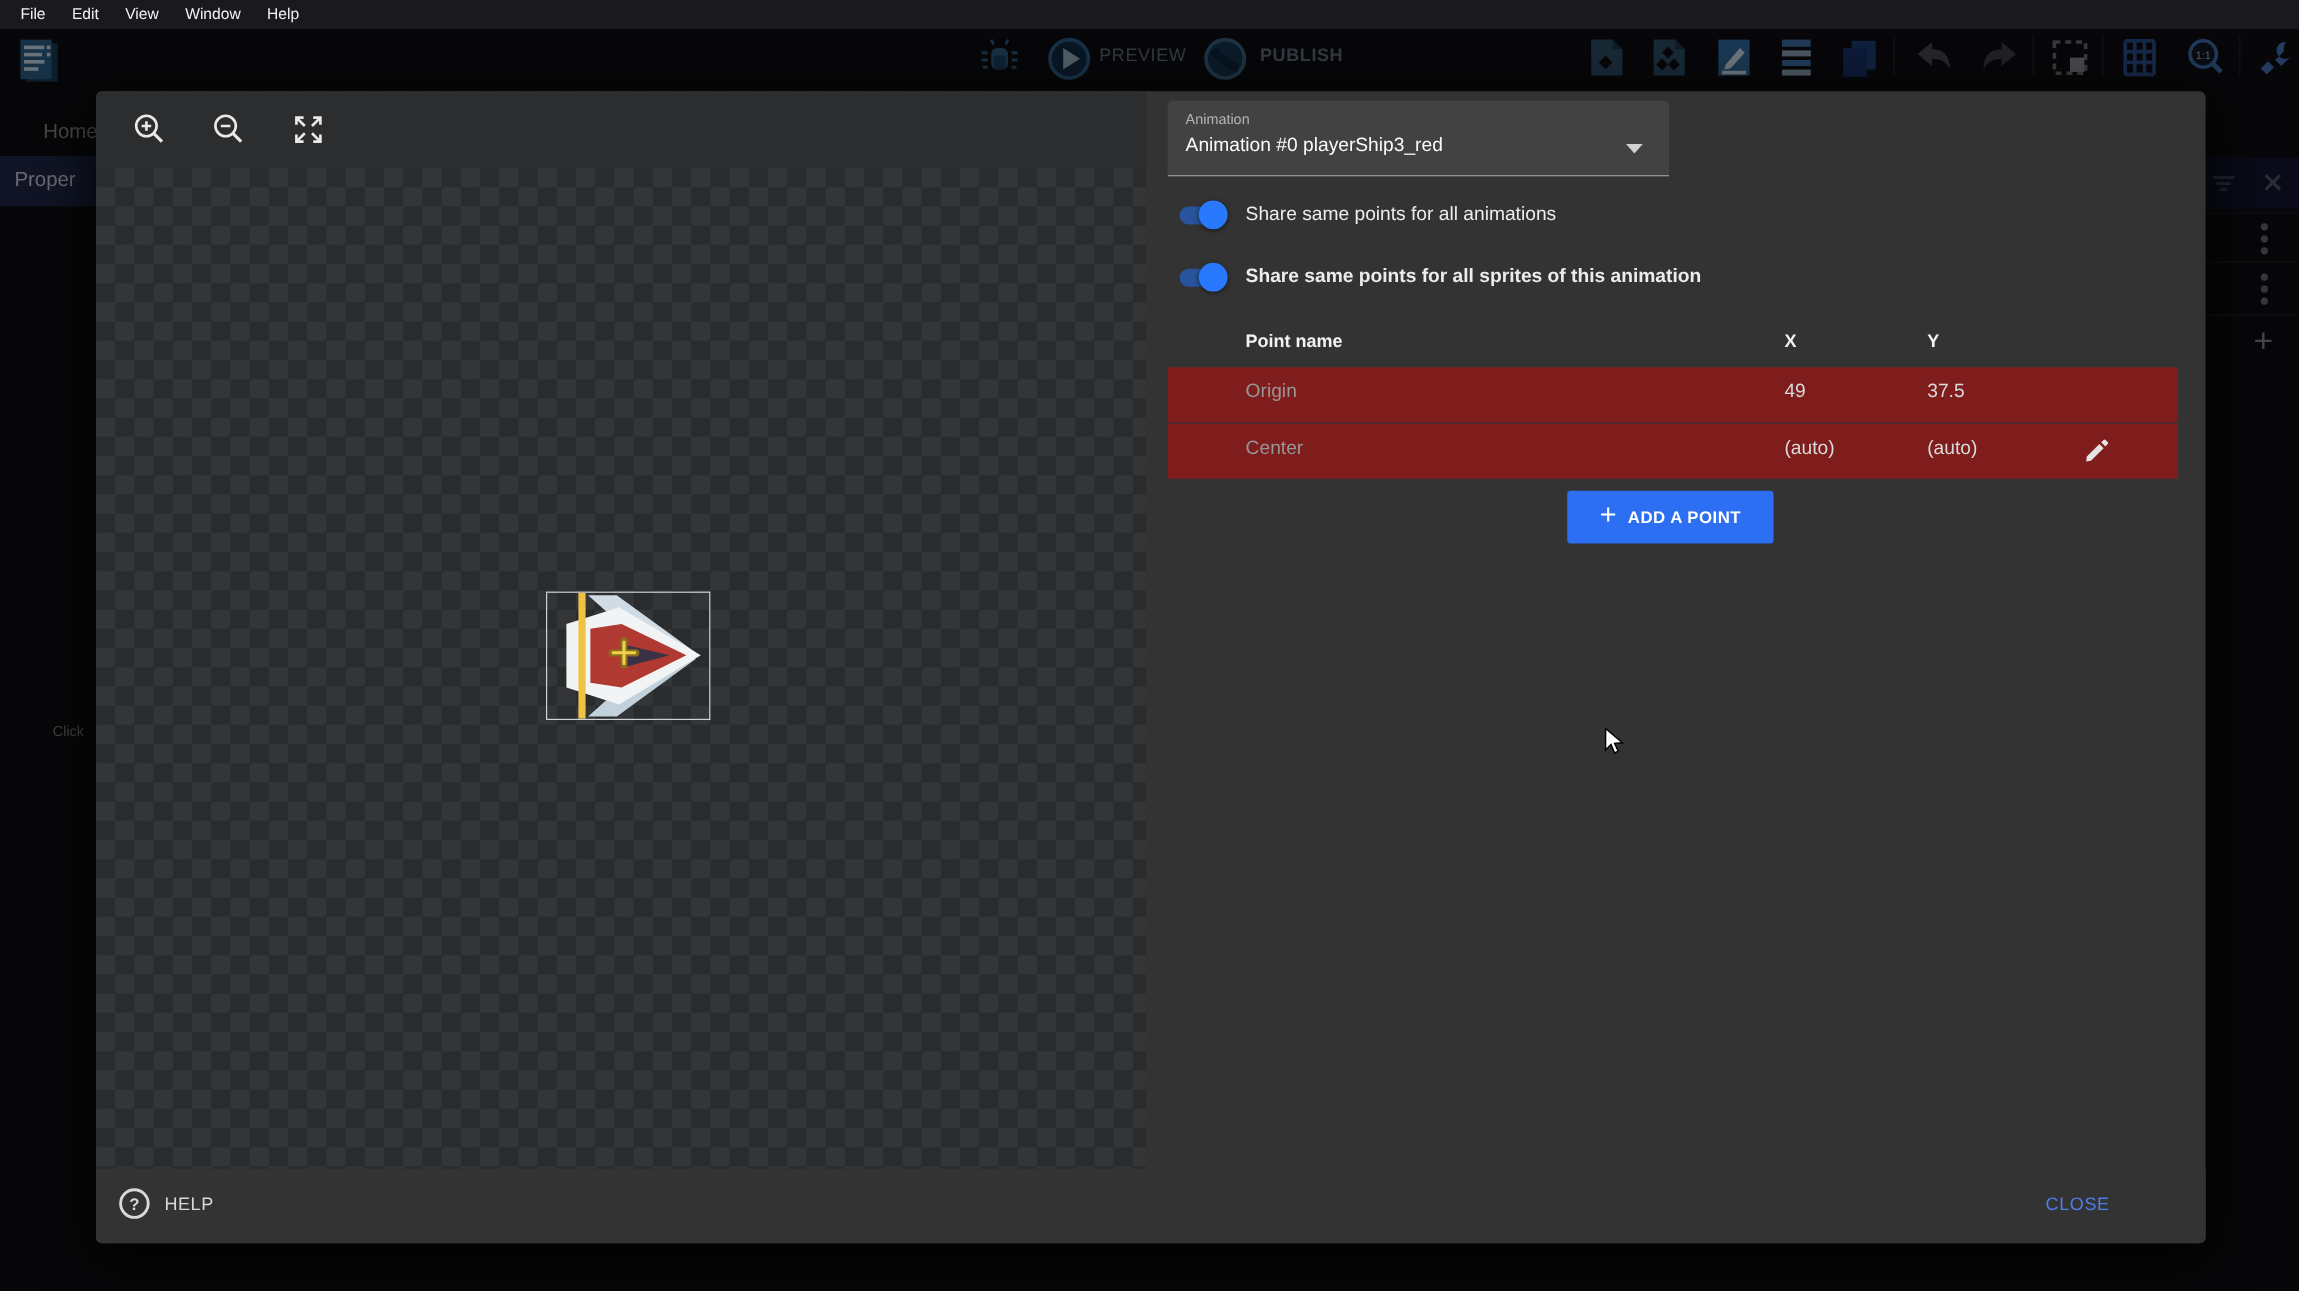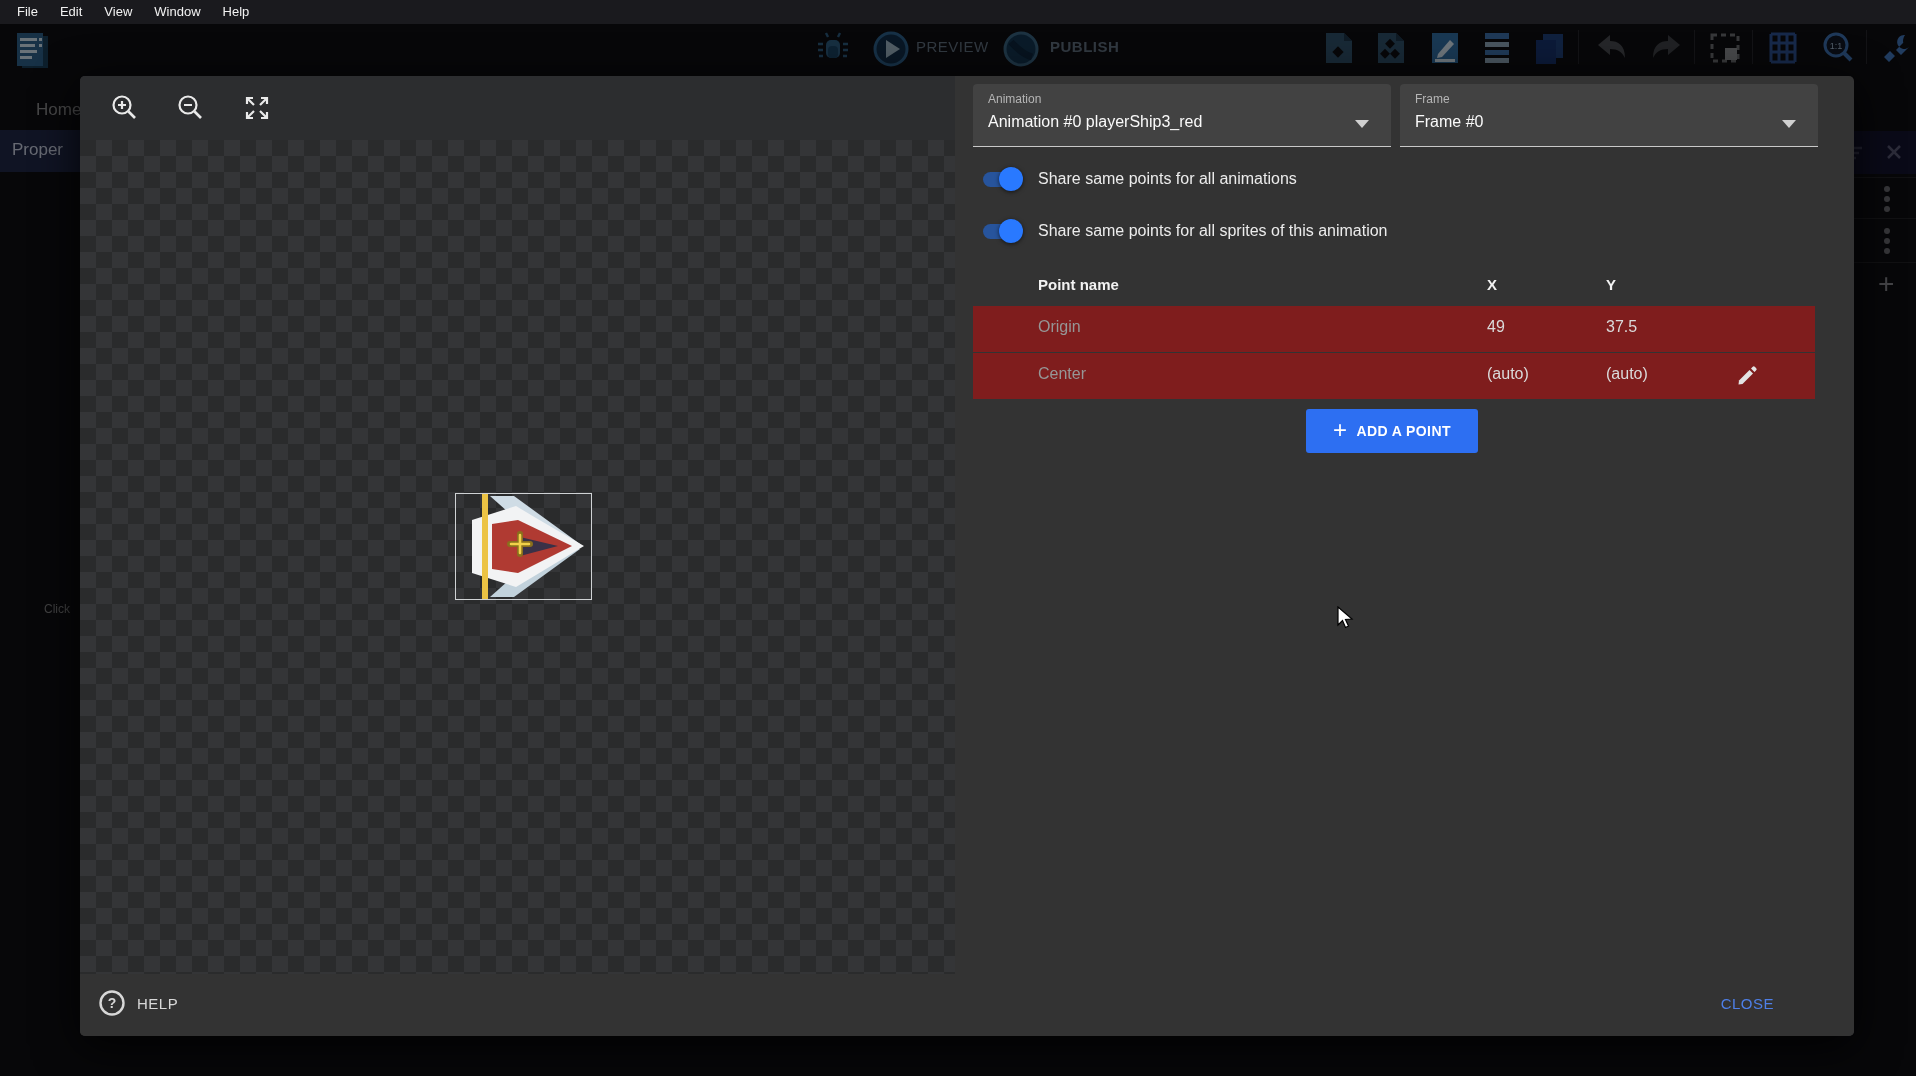--- a/index.html
+++ b/index.html
@@ -29,21 +29,21 @@
   .status-block{position:absolute;left:300px;top:0;width:88px;height:36px;background:#1c1c1e;}
   .coords{position:absolute;left:418px;top:8px;font-size:17px;color:#59595c;}
   .searchwrap{position:absolute;left:1540px;top:0;width:376px;height:36px;background:#121214;}
   .searchwrap input{position:absolute;left:14px;top:4px;width:300px;background:transparent;border:none;outline:none;
                     color:#bdbdbf;font-size:17px;font-family:"Liberation Sans",sans-serif;}
   .searchwrap input::placeholder{color:#58585c;}
   
   .dim{position:absolute;left:0;top:24px;width:100%;height:1052px;background:rgba(3,3,6,.5);z-index:5;}
   
   .dialog{position:absolute;left:80px;top:76px;width:1758px;height:960px;background:#333333;border-radius:5px;
-          box-shadow:0 10px 45px rgba(0,0,0,.85);z-index:10;padding-left:16px;}
+          box-shadow:0 10px 45px rgba(0,0,0,.85);z-index:10;}
   .preview{position:absolute;left:0;top:0;width:875px;height:898px;border-top-left-radius:5px;overflow:hidden;
            background-color:#2a2b2c;
            background-image:linear-gradient(45deg,#343537 25%,transparent 25%,transparent 75%,#343537 75%),
                             linear-gradient(45deg,#343537 25%,transparent 25%,transparent 75%,#343537 75%);
            background-size:32px 32px;background-position:0 64px,16px 80px;}
   .pv-toolbar{position:absolute;left:0;top:0;width:100%;height:64px;background:#2c2d2f;border-top-left-radius:5px;}
   .pv-ic{position:absolute;top:17px;width:30px;height:30px;cursor:pointer;}
   .spritebox{position:absolute;left:375px;top:417px;width:135px;height:105px;border:1px solid #cfd2d4;box-sizing:content-box;}
   
   .selbox{position:absolute;top:8px;height:62px;background:#424242;border-radius:4px 4px 0 0;
@@ -279,37 +279,32 @@
         </svg>
       </div>
 
     </div>
 
     <div class="selbox" style="left:893px;width:418px;">
       <span class="lbl">Animation</span>
       <span class="val">Animation #0 playerShip3_red</span>
       <span class="arrow"></span>
     </div>
-    <div class="selbox" style="left:1320px;width:418px;">
-      <span class="lbl">Frame</span>
-      <span class="val">Frame #0</span>
-      <span class="arrow"></span>
-    </div>
 
     <div class="toggle" style="top:86px;">
       <span class="track"></span>
         <span class="knob"></span>
     </div>
     <div class="toggle-label" style="top:91px;">Share same points for all animations</div>
 
     <div class="toggle" style="top:138px;">
       <span class="track"></span>
         <span class="knob"></span>
     </div>
-    <div class="toggle-label" style="top:143px;">Share same points for all sprites of this animation</div>
+    <div class="toggle-label" style="top:143px;font-weight:bold;">Share same points for all sprites of this animation</div>
 
     <div class="th" style="left:958px;">Point name</div>
     <div class="th" style="left:1407px;">X</div>
     <div class="th" style="left:1526px;">Y</div>
 
     <div class="prow" style="top:230px;">
       <span class="pname">Origin</span>
       <span class="pval" style="left:514px;">49</span>
       <span class="pval" style="left:633px;">37.5</span>
     </div>

